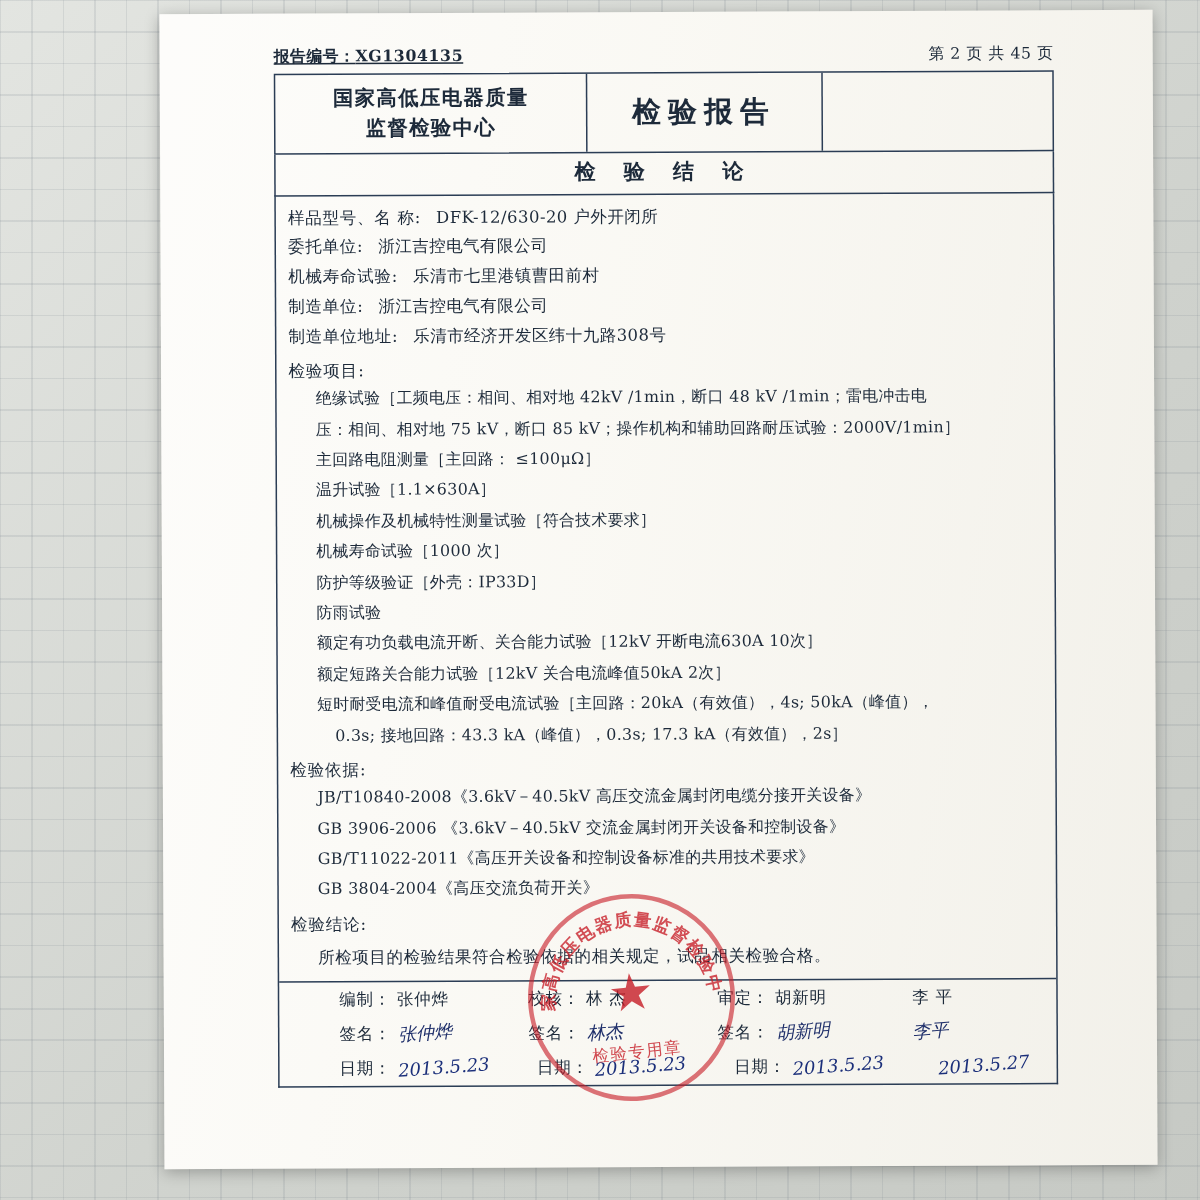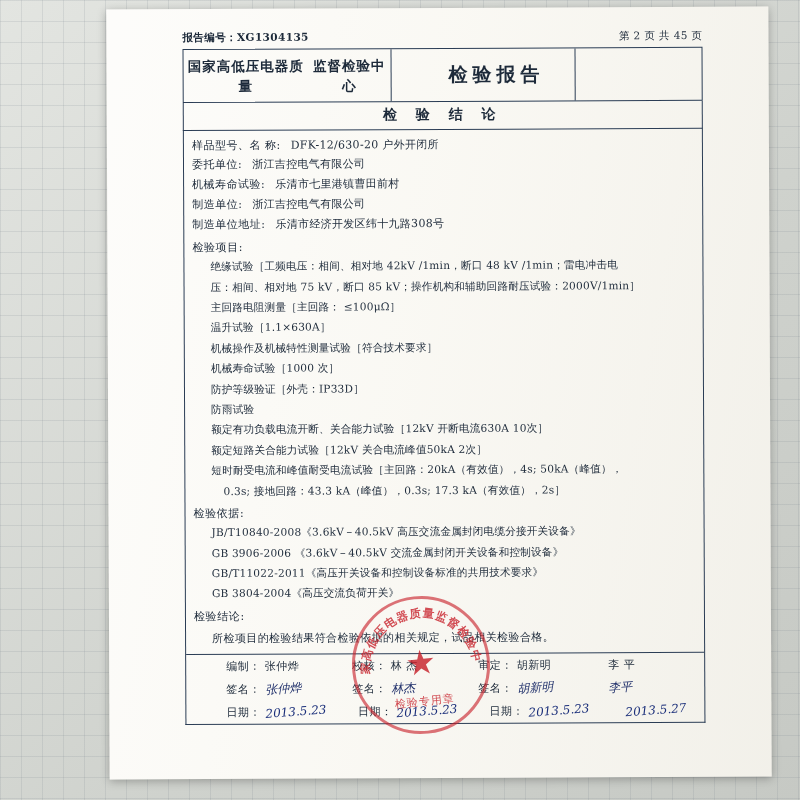--- a/index.html
+++ b/index.html
@@ -53,51 +53,50 @@
   }
   
   .hdr-line {
     display: flex;
     justify-content: space-between;
     align-items: flex-end;
     font-size: 10.5px;
     letter-spacing: 0.4px;
     margin-bottom: 4px;
   }
-  .hdr-left { font-weight: bold; }
+  .hdr-left { font-weight: bold; text-decoration: underline; }
   .hdr-right { font-size: 10.5px; }
 
   
   .title-box {
     border: 1.6px solid #2b3d55;
     display: flex;
     height: 52px;
   }
   .tb-cell {
     display: flex;
     align-items: center;
     justify-content: center;
     text-align: center;
   }
   .tb-left {
     width: 40%;
     border-right: 1.4px solid #2b3d55;
-    flex-direction: row;
+    flex-direction: column;
     font-size: 13.5px;
     font-weight: bold;
     line-height: 1.5;
     letter-spacing: 1px;
   }
   .tb-mid {
     width: 30%;
     border-right: 1.4px solid #2b3d55;
     font-size: 19px;
     font-weight: bold;
     letter-spacing: 5px;
-    padding-left: 27px;
   }
   .tb-right {
     width: 30%;
     font-size: 12.5px;
     letter-spacing: 0.6px;
     padding: 0 4px;
   }
 
   
   .subtitle {

